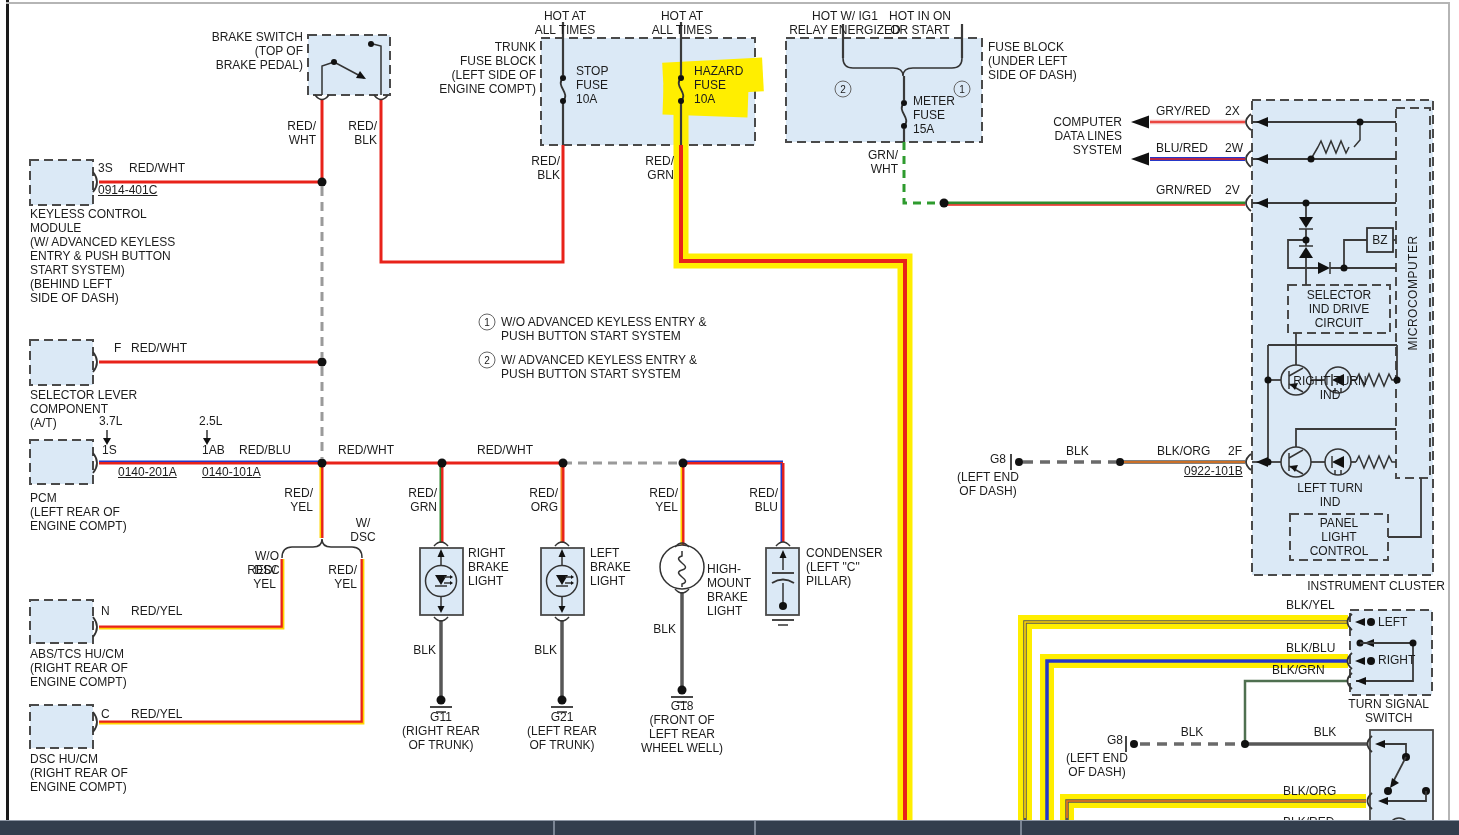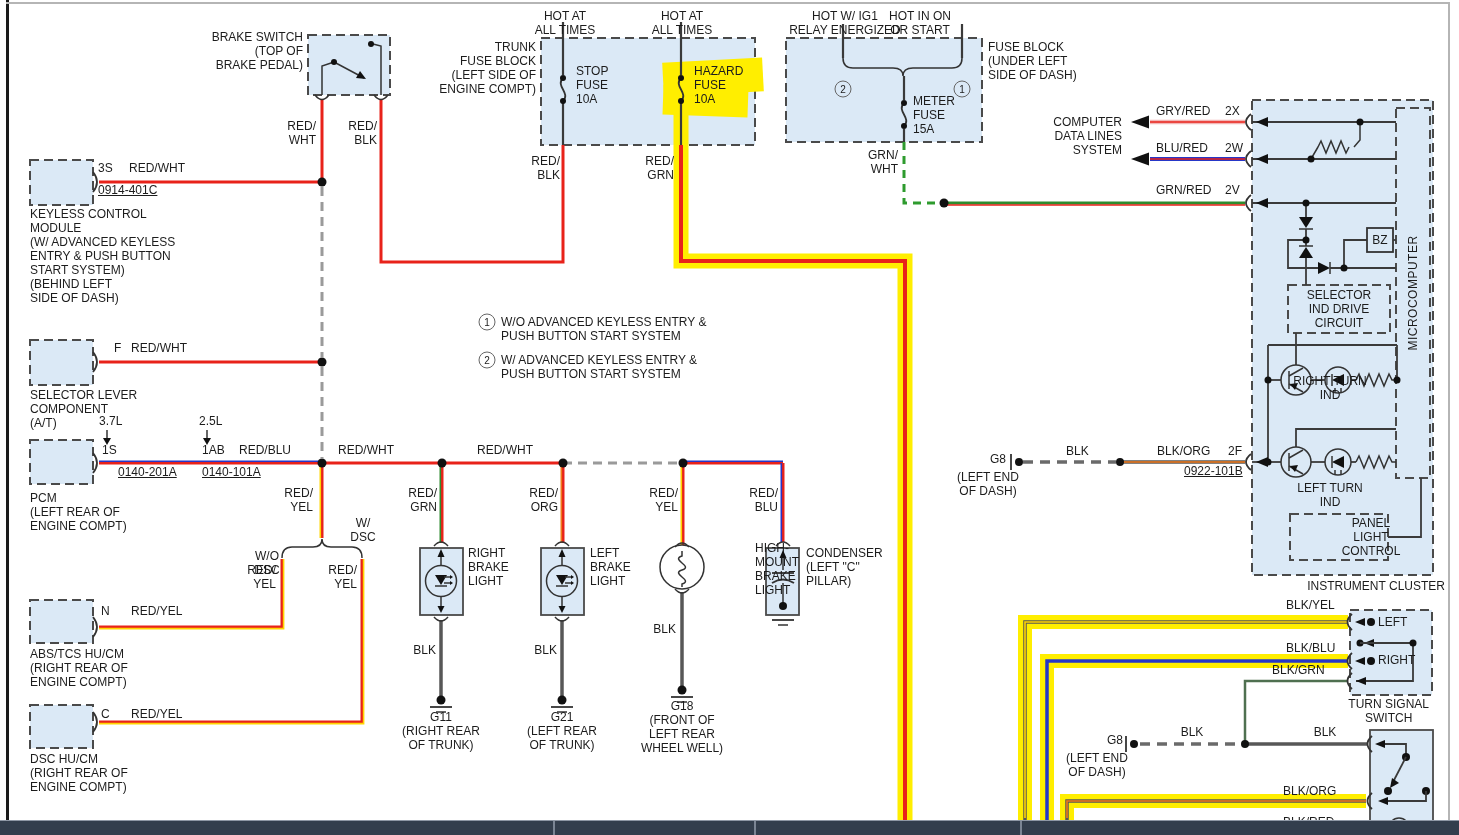--- a/index.html
+++ b/index.html
@@ -492,21 +492,21 @@
       <div class="lbl r" style="left: 678px; top: 486px;">RED/
 YEL</div>
       <div class="lbl r" style="left: 778px; top: 486px;">RED/
 BLU</div>
       <div class="lbl l" style="left: 468px; top: 546px;">RIGHT
 BRAKE
 LIGHT</div>
       <div class="lbl l" style="left: 590px; top: 546px;">LEFT
 BRAKE
 LIGHT</div>
-      <div class="lbl l" style="left: 707px; top: 541px; margin-left: 48px;">HIGH-
+      <div class="lbl l" style="left: 707px; top: 562px;">HIGH-
 MOUNT
 BRAKE
 LIGHT</div>
       <div class="lbl l" style="left: 806px; top: 546px;">CONDENSER
 (LEFT "C"
 PILLAR)</div>
       <div class="lbl r" style="left: 436px; top: 643px;">BLK</div>
       <div class="lbl r" style="left: 557px; top: 643px;">BLK</div>
       <div class="lbl r" style="left: 676px; top: 622px;">BLK</div>
       <div class="lbl c" style="left: 441px; top: 710px;">G11
@@ -530,21 +530,21 @@
       <div class="lbl l" style="left: 1225px; top: 183px;">2V</div>
       <div class="lbl c" style="left: 1380px; top: 233px;">BZ</div>
       <div class="lbl c v" style="left: 1413px; top: 293px;">MICROCOMPUTER</div>
       <div class="lbl c" style="left: 1339px; top: 288px;">SELECTOR
 IND DRIVE
 CIRCUIT</div>
       <div class="lbl c" style="left: 1330px; top: 374px;">RIGHT TURN
 IND</div>
       <div class="lbl c" style="left: 1330px; top: 481px;">LEFT TURN
 IND</div>
-      <div class="lbl c" style="left: 1371px; top: 516px; text-align: center;">PANEL
+      <div class="lbl c" style="left: 1339px; top: 516px; text-align: center;">PANEL
 LIGHT
 CONTROL</div>
       <div class="lbl r" style="left: 1429px; top: 579px; margin-left: 16px;">INSTRUMENT CLUSTER</div>
       <div class="lbl r" style="left: 1006px; top: 452px;">G8</div>
       <div class="lbl c" style="left: 988px; top: 470px;">(LEFT END
 OF DASH)</div>
       <div class="lbl l" style="left: 1066px; top: 444px;">BLK</div>
       <div class="lbl l" style="left: 1157px; top: 444px;">BLK/ORG</div>
       <div class="lbl l" style="left: 1228px; top: 444px;">2F</div>
       <div class="lbl l u" style="left: 1184px; top: 464px;">0922-101B</div>

